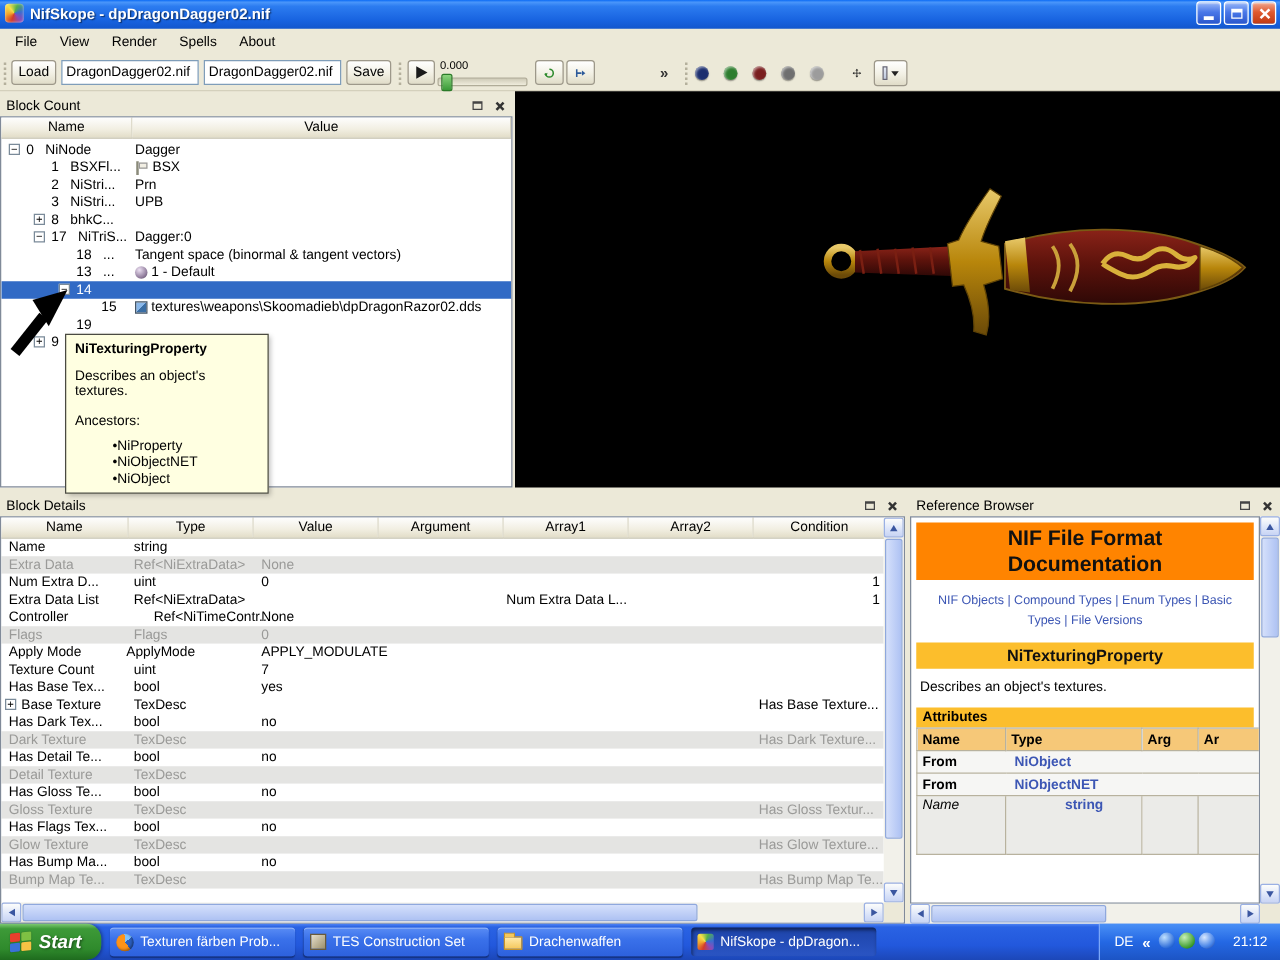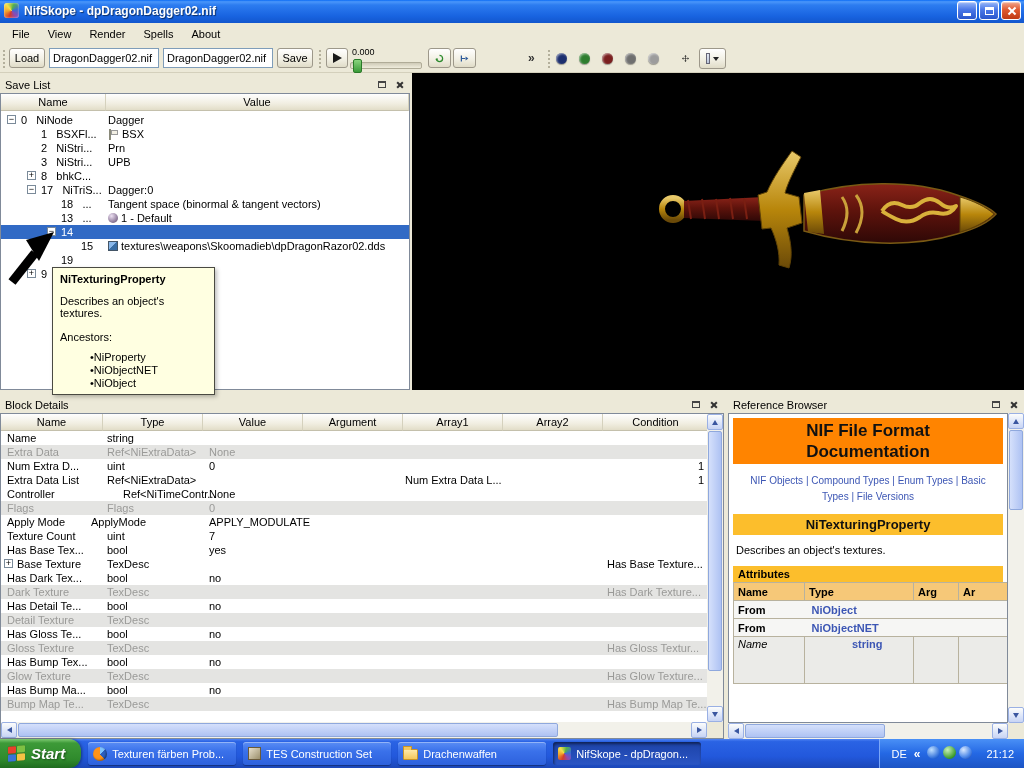--- a/index.html
+++ b/index.html
@@ -229,21 +229,21 @@
         </svg>
     </button>
     <button class="btn dd-btn">
       <span class="mini-sq"></span>
       <span class="tri-down"></span>
     </button>
   </div>
 
   <div class="panel" style="left:0;top:76px;width:410px;height:314px">
     <div class="panel-title">
-      <span>Save List</span>
+      <span>Block Count</span>
       <span class="panel-btns">
         <span class="pbtn">
             <span class="float-glyph"></span>
           </span>
         <span class="pbtn">
             <span class="glyph-close"></span>
           </span>
       </span>
     </div>
     <div class="tree-wrap">
@@ -415,21 +415,21 @@
             <span class="dcell" style="left: 122px;">Ref&lt;NiTimeContr...</span>
             <span class="dcell" style="left: 208px;">None</span>
           </div>
           <div class="detail-row disabled">
             <span class="dcell" style="left: 6px;">Flags</span>
             <span class="dcell" style="left: 106px;">Flags</span>
             <span class="dcell" style="left: 208px;">0</span>
           </div>
           <div class="detail-row">
             <span class="dcell" style="left: 6px;">Apply Mode</span>
-            <span class="dcell" style="left: 90px;">ApplyMode</span>
+            <span class="dcell" style="left: 100px;">ApplyMode</span>
             <span class="dcell" style="left: 208px;">APPLY_MODULATE</span>
           </div>
           <div class="detail-row">
             <span class="dcell" style="left: 6px;">Texture Count</span>
             <span class="dcell" style="left: 106px;">uint</span>
             <span class="dcell" style="left: 208px;">7</span>
           </div>
           <div class="detail-row">
             <span class="dcell" style="left: 6px;">Has Base Tex...</span>
             <span class="dcell" style="left: 106px;">bool</span>
@@ -465,21 +465,21 @@
             <span class="dcell" style="left: 6px;">Has Gloss Te...</span>
             <span class="dcell" style="left: 106px;">bool</span>
             <span class="dcell" style="left: 208px;">no</span>
           </div>
           <div class="detail-row disabled">
             <span class="dcell" style="left: 6px;">Gloss Texture</span>
             <span class="dcell" style="left: 106px;">TexDesc</span>
             <span class="dcell" style="left: 606px;">Has Gloss Textur...</span>
           </div>
           <div class="detail-row">
-            <span class="dcell" style="left: 6px;">Has Bump Tex...</span>
+            <span class="dcell" style="left: 6px;">Has Flags Tex...</span>
             <span class="dcell" style="left: 106px;">bool</span>
             <span class="dcell" style="left: 208px;">no</span>
           </div>
           <div class="detail-row disabled">
             <span class="dcell" style="left: 6px;">Glow Texture</span>
             <span class="dcell" style="left: 106px;">TexDesc</span>
             <span class="dcell" style="left: 606px;">Has Glow Texture...</span>
           </div>
           <div class="detail-row">
             <span class="dcell" style="left: 6px;">Has Bump Ma...</span>

